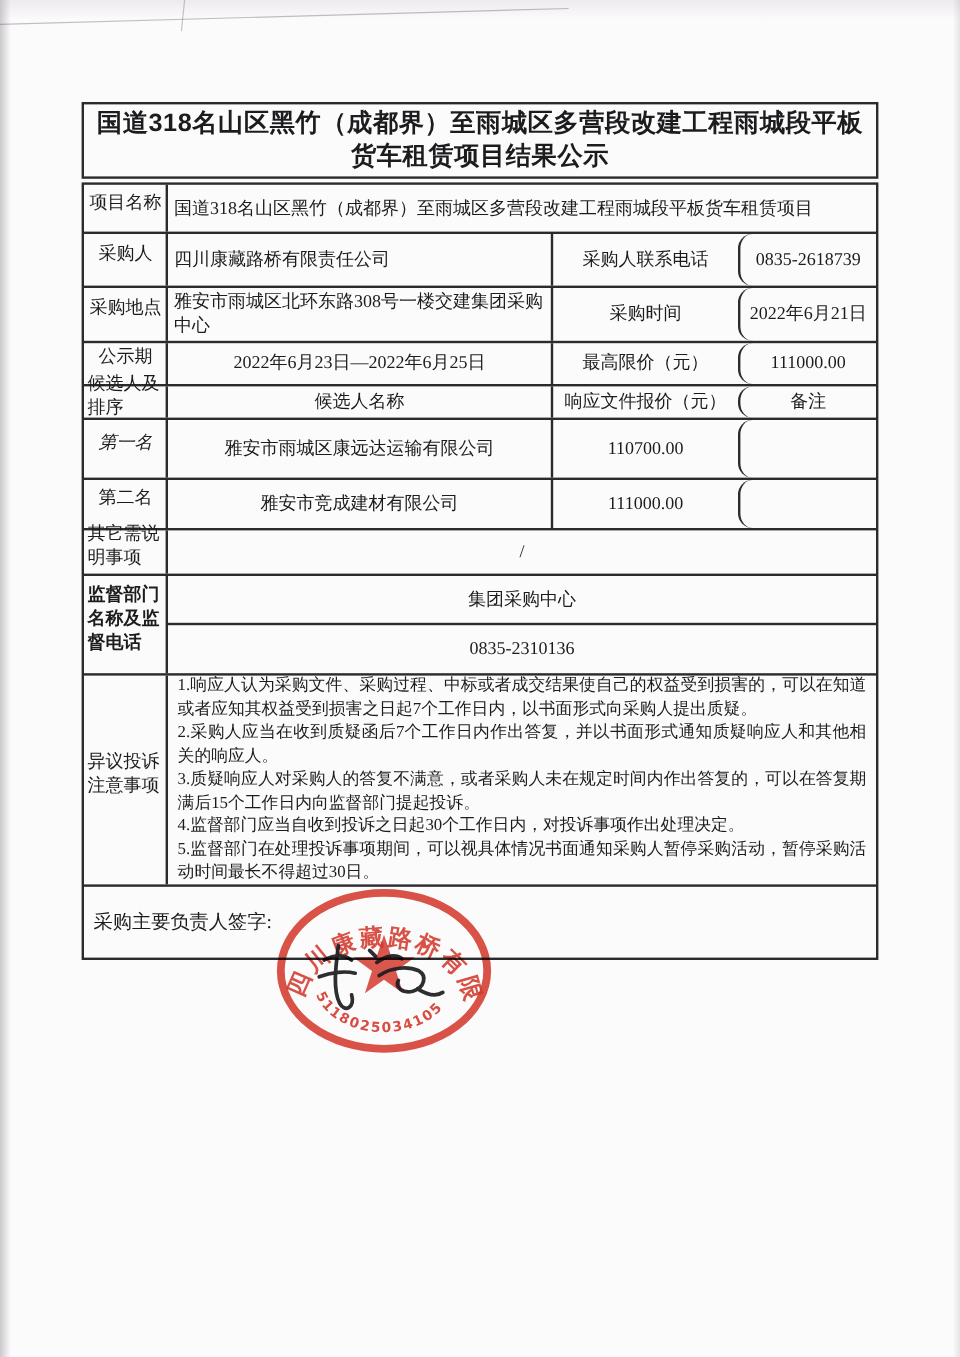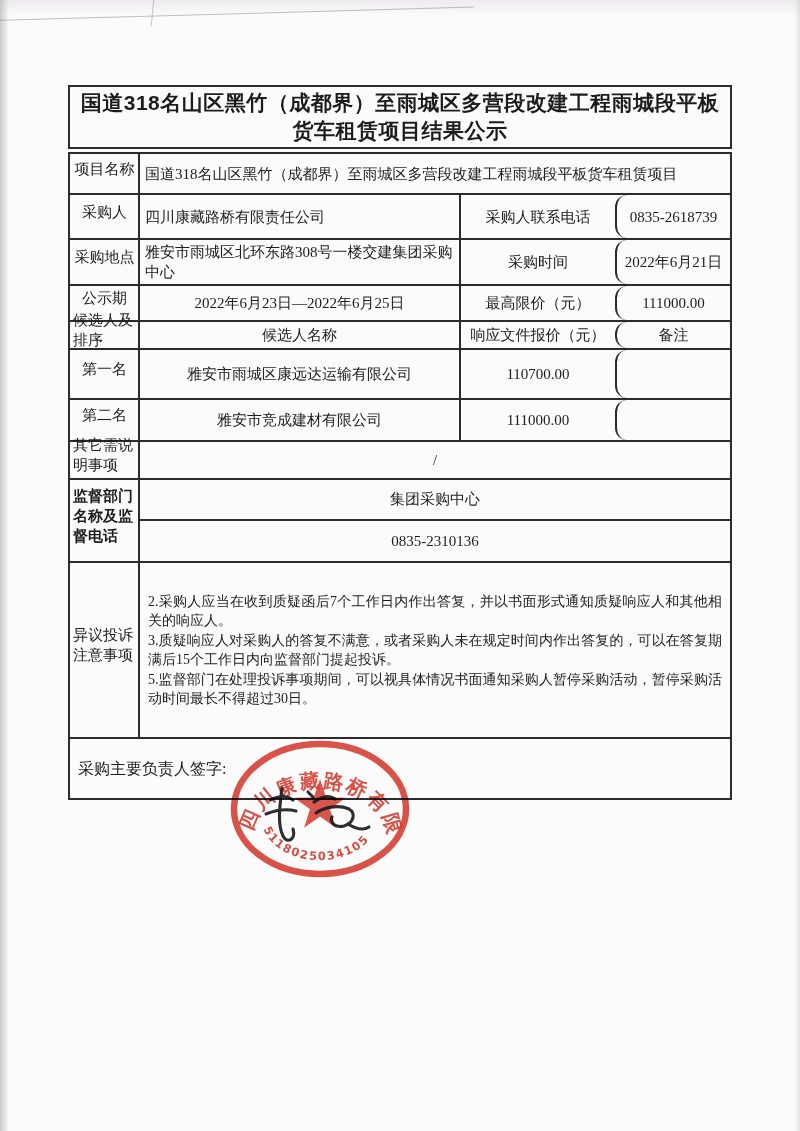--- a/index.html
+++ b/index.html
@@ -105,21 +105,21 @@
   </div>
 
   <div class="row h44">
     <div class="cell label">候选人及排序</div>
     <div class="cell c2">候选人名称</div>
     <div class="cell c3">响应文件报价（元）</div>
     <div class="cell c4">备注</div>
   </div>
 
   <div class="row h50">
-    <div class="cell label" style="justify-content:center;text-align:center;">第一名</div>
+    <div class="cell label" style="justify-content:center;text-align:center;font-style:italic;">第一名</div>
     <div class="cell c2">雅安市雨城区康远达运输有限公司</div>
     <div class="cell c3">110700.00</div>
     <div class="cell c4"></div>
   </div>
 
   <div class="row h42">
     <div class="cell label" style="justify-content:center;text-align:center;">第二名</div>
     <div class="cell c2">雅安市竞成建材有限公司</div>
     <div class="cell c3">111000.00</div>
     <div class="cell c4"></div>
@@ -134,22 +134,24 @@
     <div class="cell label" style="justify-content:center;font-weight:bold;">监督部门名称及监督电话</div>
     <div class="sup-stack">
       <div class="sub">集团采购中心</div>
       <div class="sub">0835-2310136</div>
     </div>
   </div>
 
   <div class="row h176">
     <div class="cell label" style="justify-content:center;">异议投诉注意事项</div>
     <div class="notes">
+      <div>1.响应人认为采购文件、采购过程、中标或者成交结果使自己的权益受到损害的，可以在知道或者应知其权益受到损害之日起7个工作日内，以书面形式向采购人提出质疑。</div>
       <div>2.采购人应当在收到质疑函后7个工作日内作出答复，并以书面形式通知质疑响应人和其他相关的响应人。</div>
       <div>3.质疑响应人对采购人的答复不满意，或者采购人未在规定时间内作出答复的，可以在答复期满后15个工作日内向监督部门提起投诉。</div>
+      <div>4.监督部门应当自收到投诉之日起30个工作日内，对投诉事项作出处理决定。</div>
       <div>5.监督部门在处理投诉事项期间，可以视具体情况书面通知采购人暂停采购活动，暂停采购活动时间最长不得超过30日。</div>
     </div>
   </div>
 
   <div class="row h60 sig-row">
     <div class="cell wide">采购主要负责人签字:</div>
   </div>
 
 </div>
 

